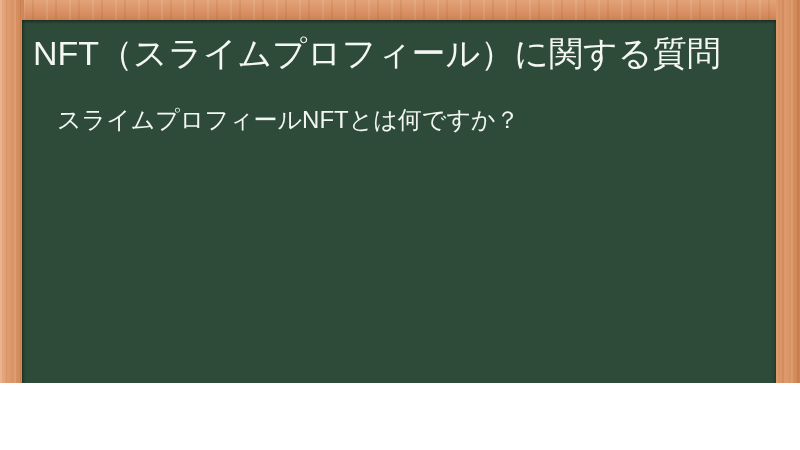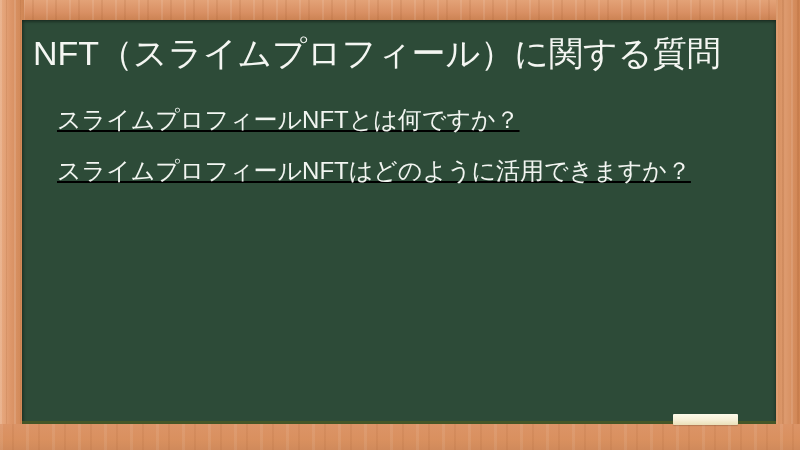--- a/index.html
+++ b/index.html
@@ -11,21 +11,21 @@
     width: 800px;
     height: 450px;
     overflow: hidden;
     font-family: "Liberation Sans", "DejaVu Sans", sans-serif;
   }
 
   
   #slide {
     position: relative;
     width: 800px;
-    height: 450px;
+    height: 383px;
     background: #f9a8d4;
     overflow: hidden;
   }
 
   
   .frame-piece {
     position: absolute;
   }
   .frame-top {
     left: 0; top: 0; width: 800px; height: 22px;
@@ -105,21 +105,20 @@
     font-weight: 400;
     margin: 0;
     padding: 10px 0 0 0;
     width: 690px;
   }
   #question-list {
     list-style: none;
     margin: 0;
     padding: 0;
     margin-top: 27px;
-    text-decoration: underline;
   }
   #question-list li {
     color: #f2f5f1;
     font-size: 24px;
     line-height: 33px;
     font-weight: 400;
     margin: 0 0 18px 0;
     padding: 0 0 0 24px;
     width: 680px;
   }
@@ -147,21 +146,20 @@
   <div class="frame-piece frame-bottom"></div>
 
   <div id="board">
 
     <div id="board-content">
 
       <h1 id="page-title">NFT（スライムプロフィール）に関する質問</h1>
 
       <ul id="question-list">
         <li>スライムプロフィールNFTとは何ですか？</li>
-        <li>スライムプロフィールNFTはどのように活用できますか？</li>
       </ul>
 
     </div>
 
     <div id="board-bottom-seam"></div>
   </div>
 
   <div id="chalk-stick"></div>
 
 </div>

